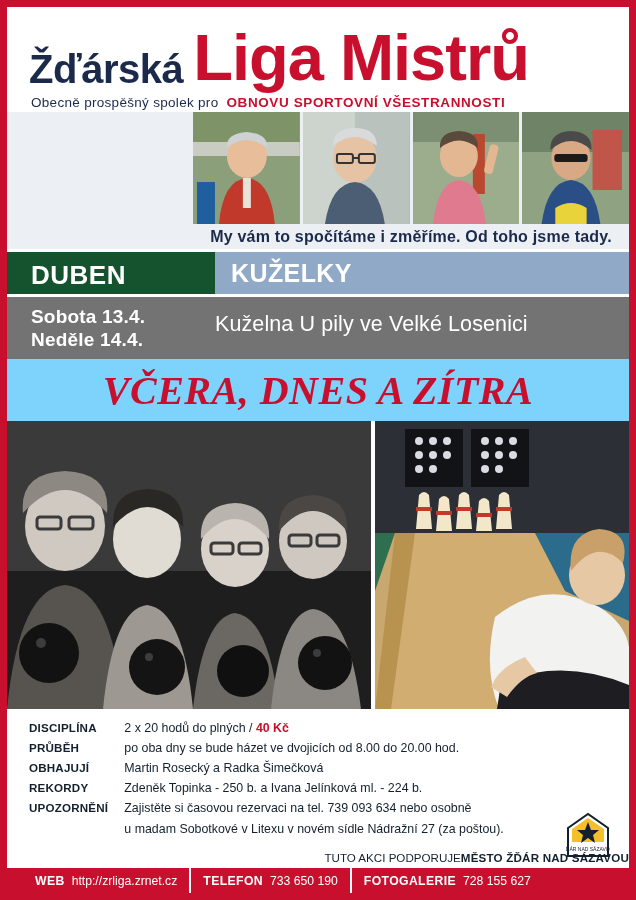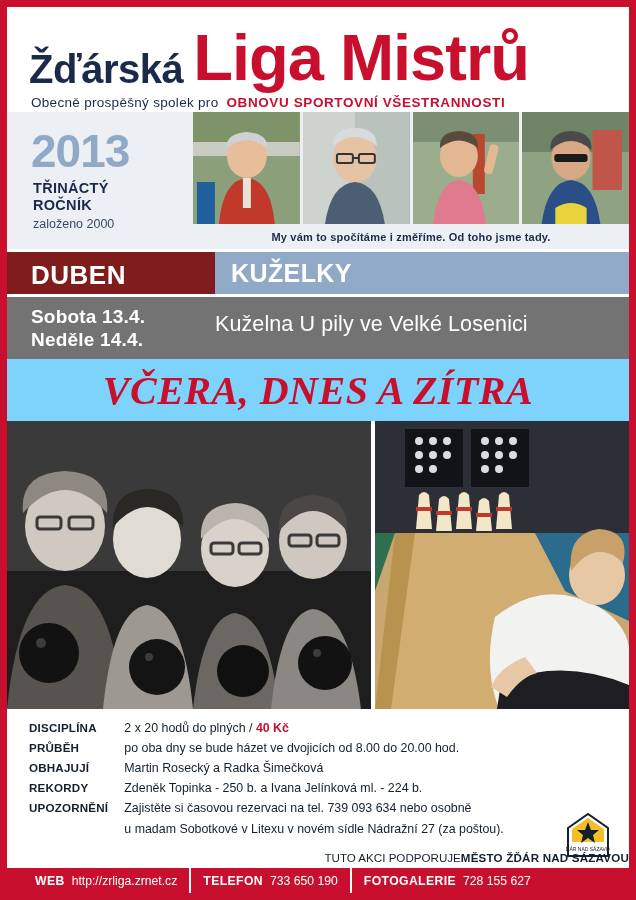--- a/index.html
+++ b/index.html
@@ -137,32 +137,32 @@
     overflow: hidden;
     background: #9aa7a0;
   }
   .band-motto {
     position: absolute;
     left: 186px; top: 112px;
     width: 436px; height: 25px;
     display: flex;
     align-items: center;
     justify-content: center;
-    font-size: 11px;
+    font-size: 16px;
     font-weight: bold;
     color: #1b2a4a;
     letter-spacing: 0.2px;
   }
 
   
   .month-bar {
     position: absolute;
     left: 7px; top: 252px;
     width: 622px; height: 42px;
-    background: #7f1d1d;
+    background: #14532d;
   }
   .month-label {
     position: absolute;
     left: 24px; top: 8px;
     font-size: 26px;
     font-weight: bold;
     color: #ffffff;
     letter-spacing: 0.5px;
   }
   .discipline-box {
@@ -343,28 +343,20 @@
       <span class="hdr-zdarska">Žďárská</span>
       <span class="hdr-liga">Liga Mistrů</span>
     </div>
     <div class="hdr-sub">
       <span class="hdr-sub-left">Obecně prospěšný spolek pro</span>
       <span class="hdr-sub-right">OBNOVU SPORTOVNÍ VŠESTRANNOSTI</span>
     </div>
   </div>
 
   <div class="band">
-    <div class="band-left">
-      <div class="year">2013</div>
-      <div class="year-sub">
-        <div>TŘINÁCTÝ</div>
-        <div>ROČNÍK</div>
-      </div>
-      <div class="year-founded">založeno 2000</div>
-    </div>
 
     <div class="photostrip">
 
       <div class="photo-cell">
         <svg class="ph-sky" viewBox="0 0 107 112" preserveAspectRatio="none">
           <rect x="0" y="0" width="107" height="112" fill="#9fb48f"></rect>
           <rect x="0" y="0" width="107" height="36" fill="#7e9468"></rect>
           <rect x="0" y="30" width="107" height="14" fill="#c9ccc2"></rect>
           <rect x="0" y="44" width="107" height="68" fill="#8ba07a"></rect>
           <ellipse cx="54" cy="44" rx="20" ry="22" fill="#e8bd9a"></ellipse>

